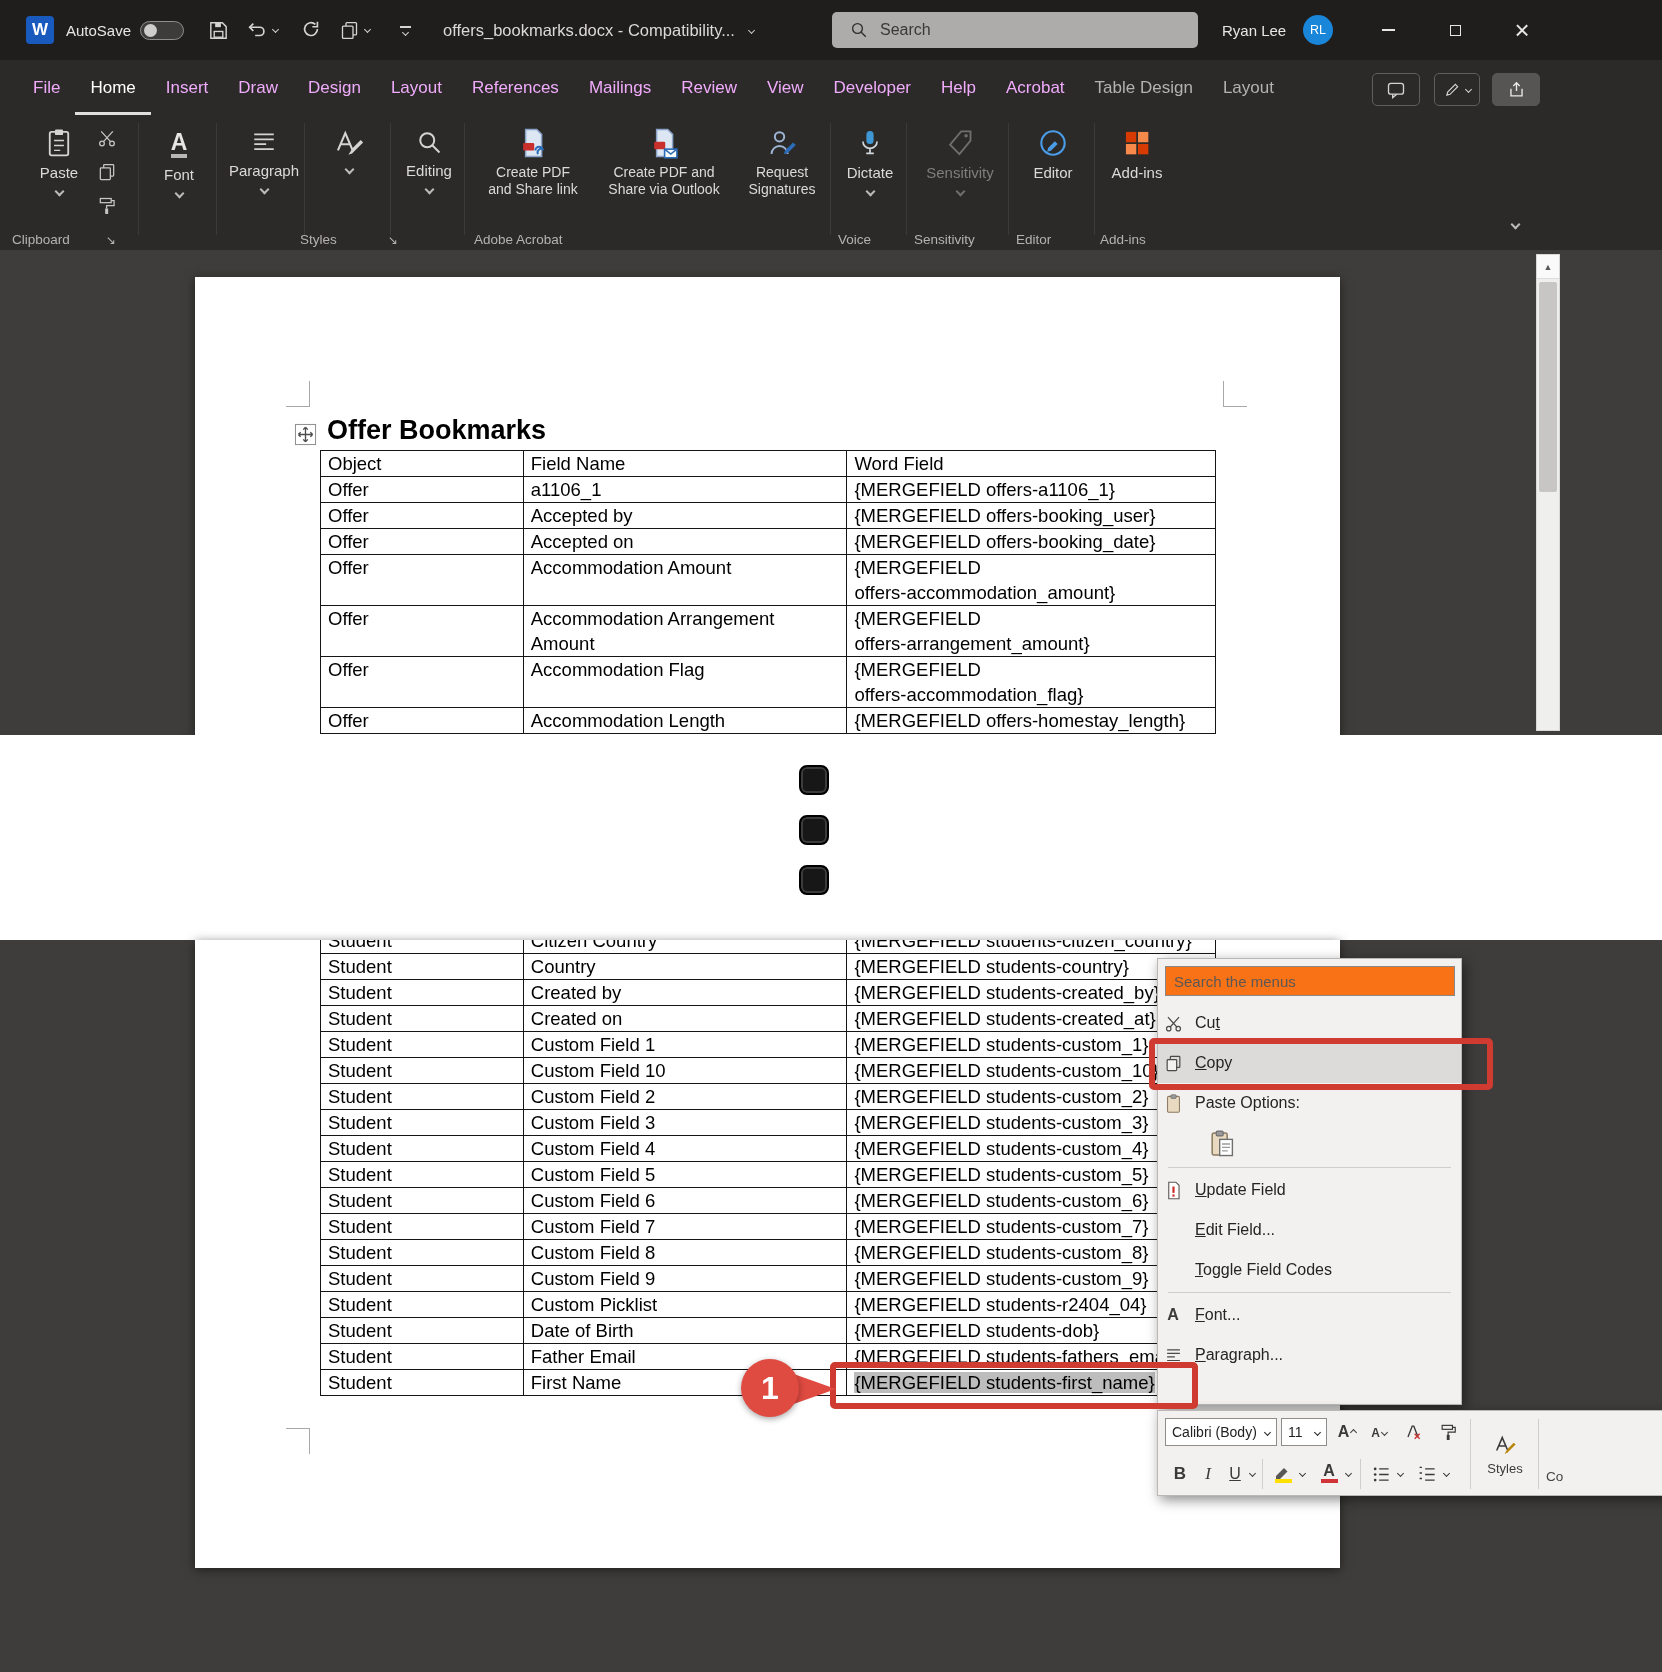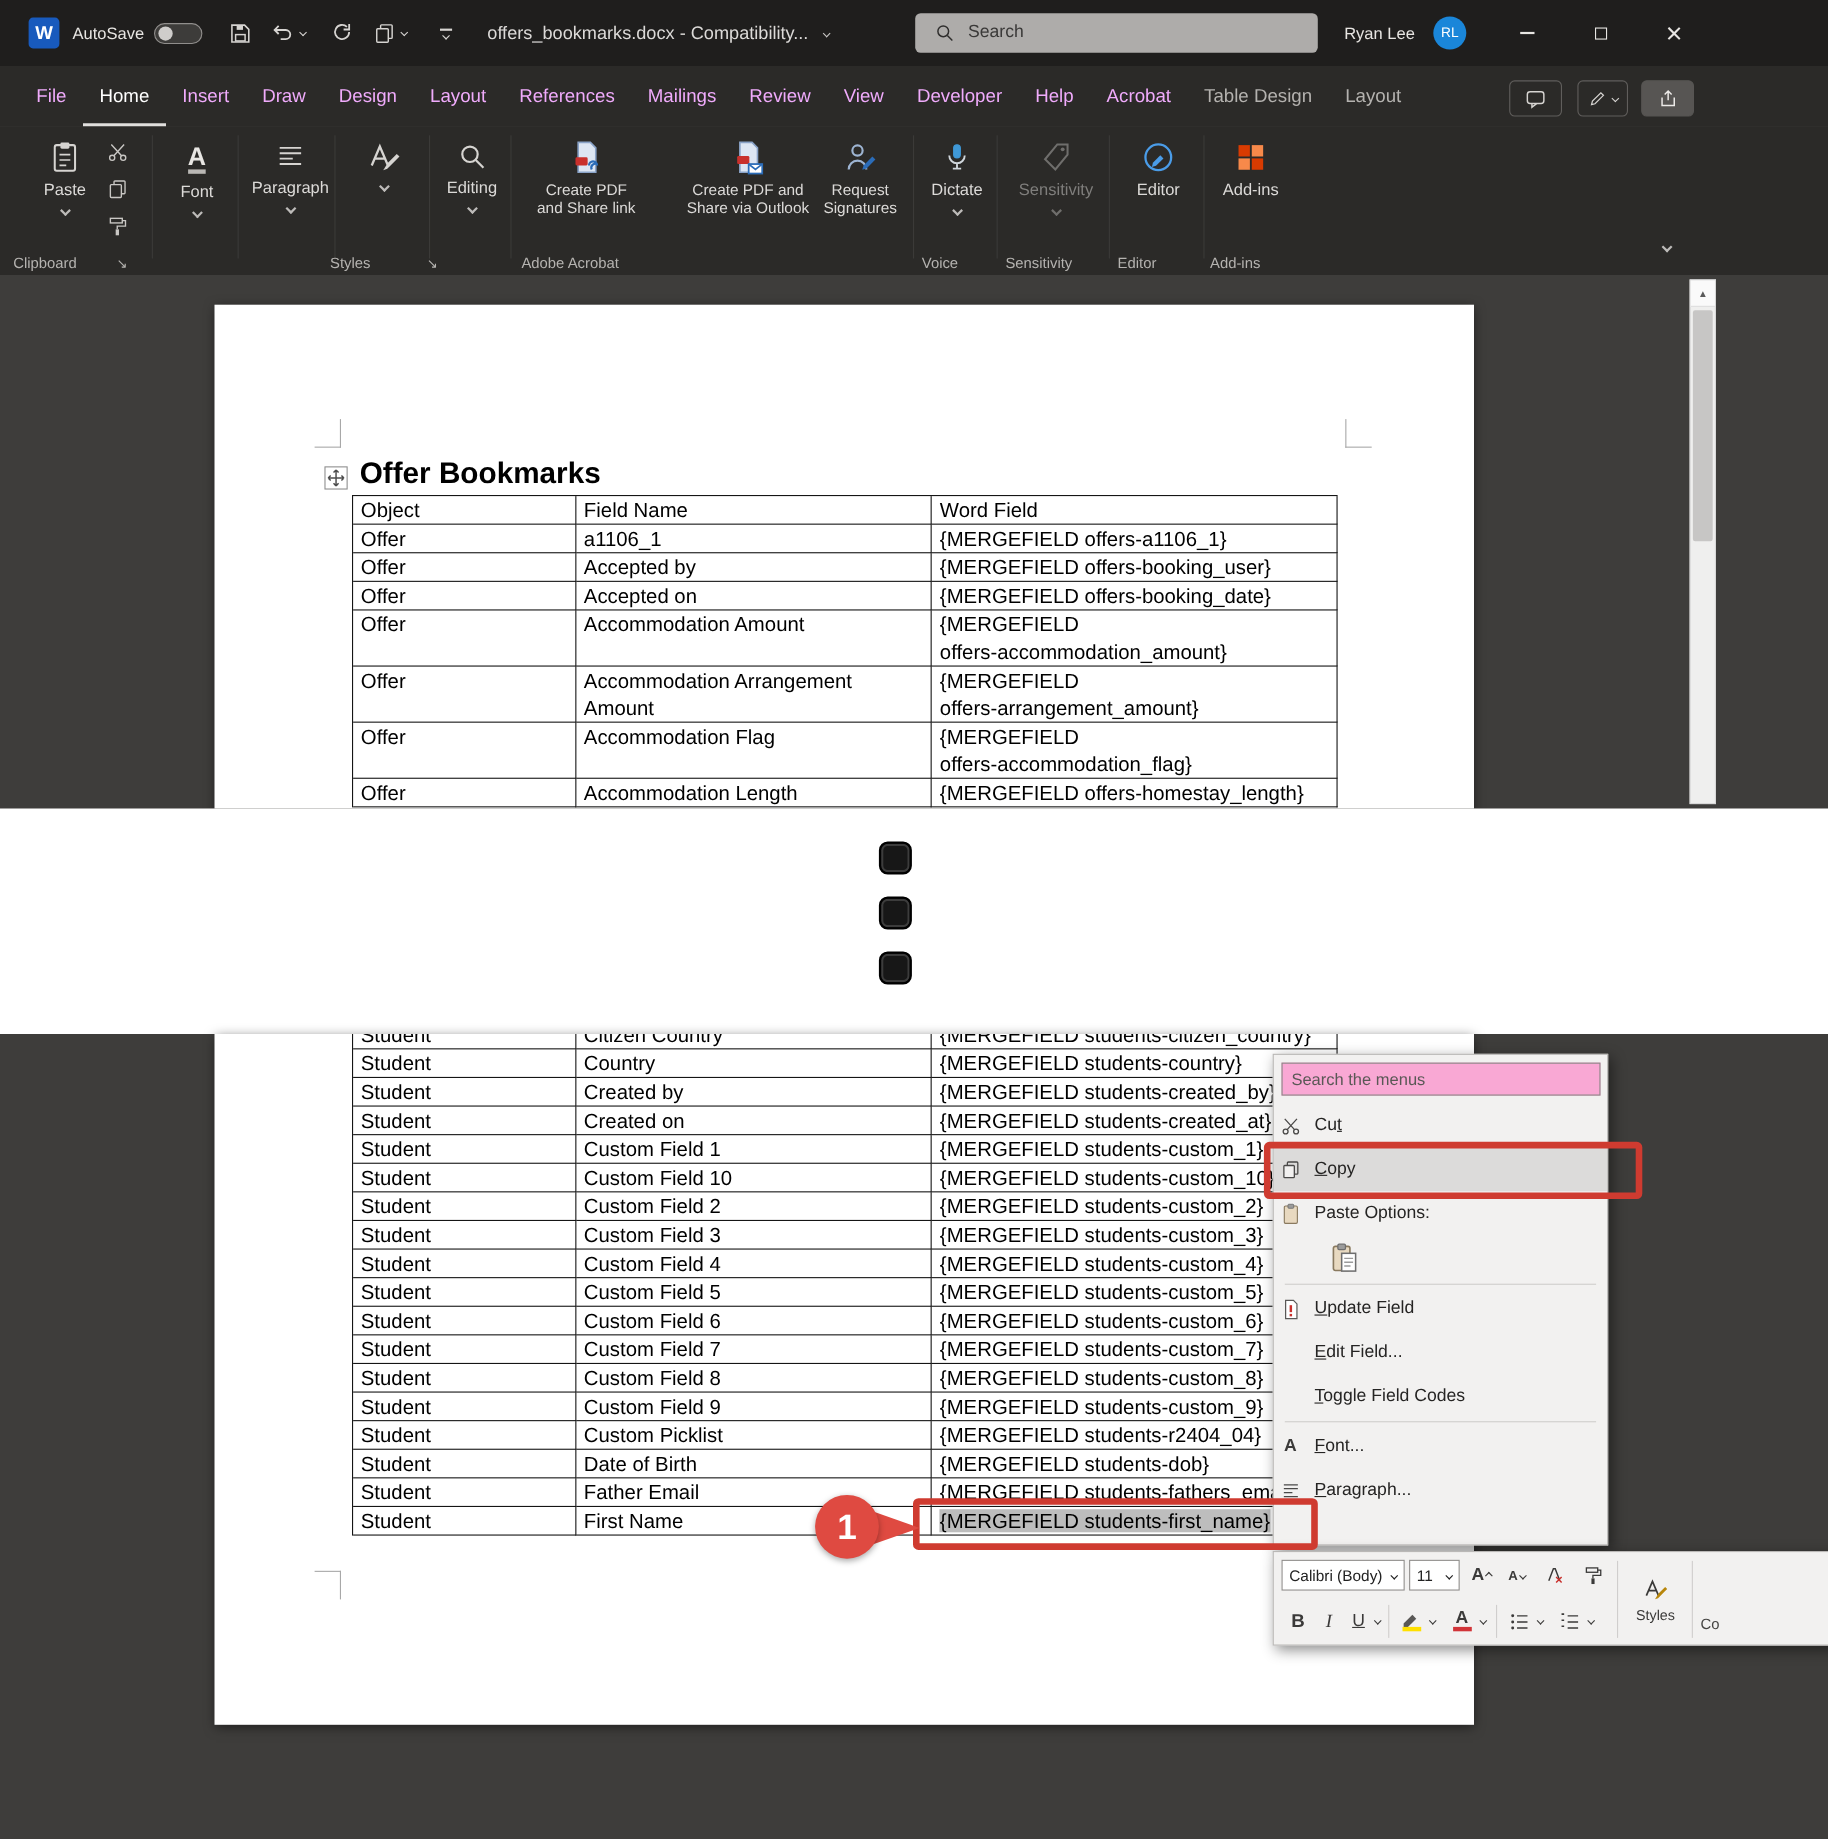--- a/index.html
+++ b/index.html
@@ -66,21 +66,21 @@
 .trow{display:flex}
 .tcell{border-right:1px solid #151515;border-bottom:1px solid #151515;font-size:18.5px;line-height:25px;padding:0 4px 0 7px;min-height:26px;white-space:pre;overflow:hidden;color:#000}
 .c0{width:203px}.c1{width:324px}.c2{width:369px}
 .sel-text{background:#bdbdbd}
 #scrollbar{position:absolute;left:1536px;top:4px;width:24px;height:477px;background:#efefee;border:1px solid #d8d8d8}
 .sarr{height:24px;background:#fafafa;border-bottom:1px solid #ddd;display:flex;align-items:center;justify-content:center}
 .sarr::before{content:"▲";font-size:9px;color:#5a5a5a}
 .sthumb{position:absolute;left:2px;top:27px;width:18px;height:210px;background:#c7c6c5;border-radius:2px}
 
 #ctxmenu{position:absolute;left:1157px;top:958px;width:305px;height:447px;background:#f2f1f0;border:1px solid #bab8b6;box-shadow:3px 4px 12px rgba(0,0,0,.45);z-index:30;padding-top:44px}
-#cm-search{position:absolute;left:7px;top:7px;width:290px;height:30px;border:1px solid #8a8886;background:#f9a8d4;font-size:15px;padding-left:8px;font-family:inherit;color:#222}
+#cm-search{position:absolute;left:7px;top:7px;width:290px;height:30px;border:1px solid #8a8886;background:#f97316;font-size:15px;padding-left:8px;font-family:inherit;color:#222}
 #cm-search::placeholder{color:#5a5856}
 .cm-item{height:40px;display:flex;align-items:center;padding-left:2px;font-size:16px;color:#252423}
 .cm-item.hl{background:#dcdbda}
 .cm-ic{width:26px;height:24px;margin-right:9px;display:flex;align-items:center;justify-content:center;flex:none}
 .icA::before{content:"A";font-size:16px;color:#3c3b3a;font-weight:bold}
 .cm-sep{height:1px;background:#cfcecd;margin:2px 10px}
 .cm-paste-row{height:42px;display:flex;align-items:center;padding-left:50px}
 u{text-decoration:underline}
 
 #minibar{position:absolute;left:1157px;top:1410px;width:512px;height:86px;background:#f2f1f0;border:1px solid #bab8b6;box-shadow:3px 4px 12px rgba(0,0,0,.45);z-index:30;color:#3b3a39}
@@ -282,21 +282,21 @@
 
     <div class="rbig" style="left:474px;width:118px">
       <svg width="30" height="32" viewBox="0 0 24 26">
           <path d="M6 2 h9 l4 4 v18 h-13 z" fill="#dde6f3" stroke="#8aa3c8" stroke-width="1.2"></path>
           <rect x="4" y="13" width="9" height="6" rx="1" fill="#c9302c"></rect>
           <path d="M14 19 a3 3 0 0 1 6 0 M16 22 a3 3 0 0 1 4-4" fill="none" stroke="#2b6cb8" stroke-width="1.6"></path>
         </svg>
       <span class="rlab2">Create PDF
 and Share link</span>
     </div>
-    <div class="rbig" style="left:612px;width:136px">
+    <div class="rbig" style="left:596px;width:136px">
       <svg width="30" height="32" viewBox="0 0 24 26">
           <path d="M6 2 h9 l4 4 v18 h-13 z" fill="#dde6f3" stroke="#8aa3c8" stroke-width="1.2"></path>
           <rect x="4" y="12" width="9" height="6" rx="1" fill="#c9302c"></rect>
           <rect x="12.5" y="18" width="10" height="7" fill="#fff" stroke="#2b6cb8" stroke-width="1.3"></rect>
           <path d="M12.5 18 l5 4 5-4" fill="none" stroke="#2b6cb8" stroke-width="1.3"></path>
         </svg>
       <span class="rlab2">Create PDF and
 Share via Outlook</span>
     </div>
     <div class="rbig" style="left:736px;width:92px">

